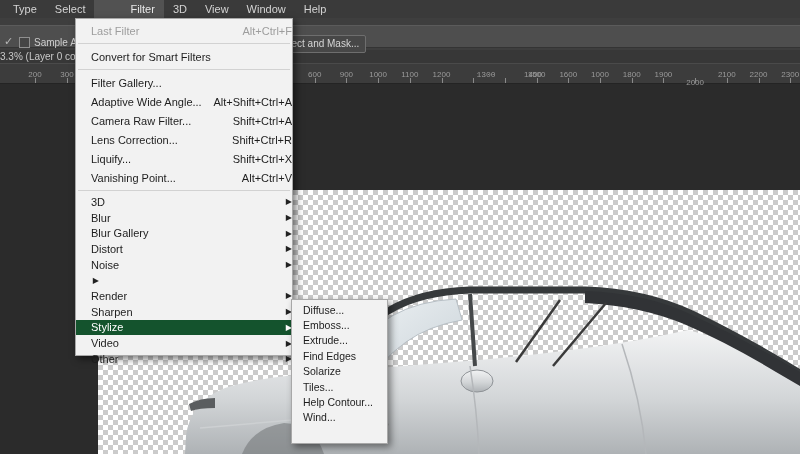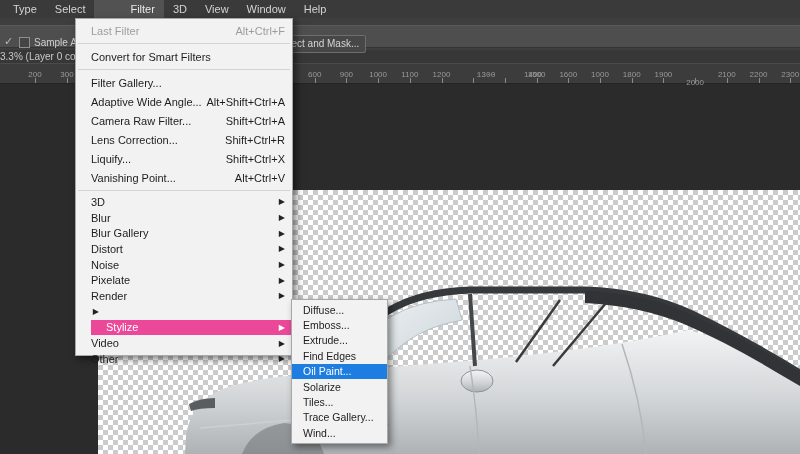--- a/index.html
+++ b/index.html
@@ -43,28 +43,28 @@
           background-image:
             linear-gradient(45deg,#cbcbcb 25%,transparent 25%,transparent 75%,#cbcbcb 75%),
             linear-gradient(45deg,#cbcbcb 25%,transparent 25%,transparent 75%,#cbcbcb 75%);
           background-position:0 0,5px 5px;background-size:10px 10px;}
   .car-layer{position:absolute;left:0;top:0;width:800px;height:454px;z-index:3;pointer-events:none;}
 
   
   .ddmenu{position:absolute;left:75px;top:18px;width:218px;height:338px;background:#f2f2f2;
           border:1px solid #a8a8a8;box-sizing:border-box;z-index:40;
           box-shadow:3px 3px 7px rgba(0,0,0,.5);padding-top:2px;}
-  .mi{position:relative;height:19px;display:flex;align-items:center;padding:0 7px 0 15px;
+  .mi{position:relative;height:19px;display:flex;align-items:center;padding:0 0 0 15px;
       font-size:11px;color:#1d1d1d;cursor:default;}
   .mi .lab{flex:1;white-space:nowrap;}
   .mi .sc{white-space:nowrap;color:#1d1d1d;}
   .mi.cat{height:15.7px;}
   .mi.disabled .lab,.mi.disabled .sc{color:#9d9d9d;}
   .mi .arrow{width:8px;text-align:right;font-size:8px;color:#222;}
-  .mi.hl{background:#ec4899;margin-left:15px;}
+  .mi.hl{background:#14532d;}
   .mi.hl .lab,.mi.hl .sc,.mi.hl .arrow{color:#ffffff;}
   .msep{height:1px;background:#d2d2d2;margin:3px 2px;}
 
   
   .submenu{position:absolute;left:291px;top:299px;width:97px;height:145px;background:#f2f2f2;
            border:1px solid #a8a8a8;box-sizing:border-box;z-index:45;
            box-shadow:3px 3px 7px rgba(0,0,0,.45);padding-top:2px;}
   .smi{height:15.4px;display:flex;align-items:center;padding:0 4px 0 11px;font-size:10.5px;
        color:#1d1d1d;cursor:default;white-space:nowrap;}
   .smi.hl{background:#1e7de0;color:#fff;}
@@ -228,28 +228,28 @@
   </div>
   <div class="mi cat">
     <span class="lab">Distort</span>
     <span class="arrow">▶</span>
   </div>
   <div class="mi cat">
     <span class="lab">Noise</span>
     <span class="arrow">▶</span>
   </div>
   <div class="mi cat">
-    <span class="lab">Pixelate</span>
     <span class="arrow">▶</span>
   </div>
   <div class="mi cat">
     <span class="lab">Render</span>
     <span class="arrow">▶</span>
   </div>
   <div class="mi cat">
+    <span class="lab">Sharpen</span>
     <span class="arrow">▶</span>
   </div>
   <div class="mi cat hl">
     <span class="lab">Stylize</span>
     <span class="arrow">▶</span>
   </div>
   <div class="mi cat">
     <span class="lab">Video</span>
     <span class="arrow">▶</span>
   </div>
@@ -257,18 +257,17 @@
     <span class="lab">Other</span>
     <span class="arrow">▶</span>
   </div>
 </div>
 
 <div class="submenu">
   <div class="smi">Diffuse...</div>
   <div class="smi">Emboss...</div>
   <div class="smi">Extrude...</div>
   <div class="smi">Find Edges</div>
-  <div class="smi hl">Oil Paint...</div>
   <div class="smi">Solarize</div>
   <div class="smi">Tiles...</div>
-  <div class="smi">Trace Gallery...</div>
+  <div class="smi">Help Contour...</div>
   <div class="smi">Wind...</div>
 </div>
 
 </body></html>

